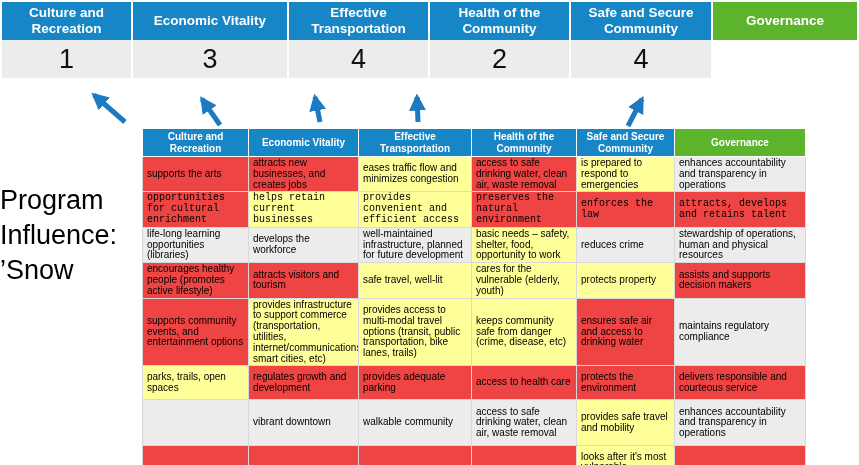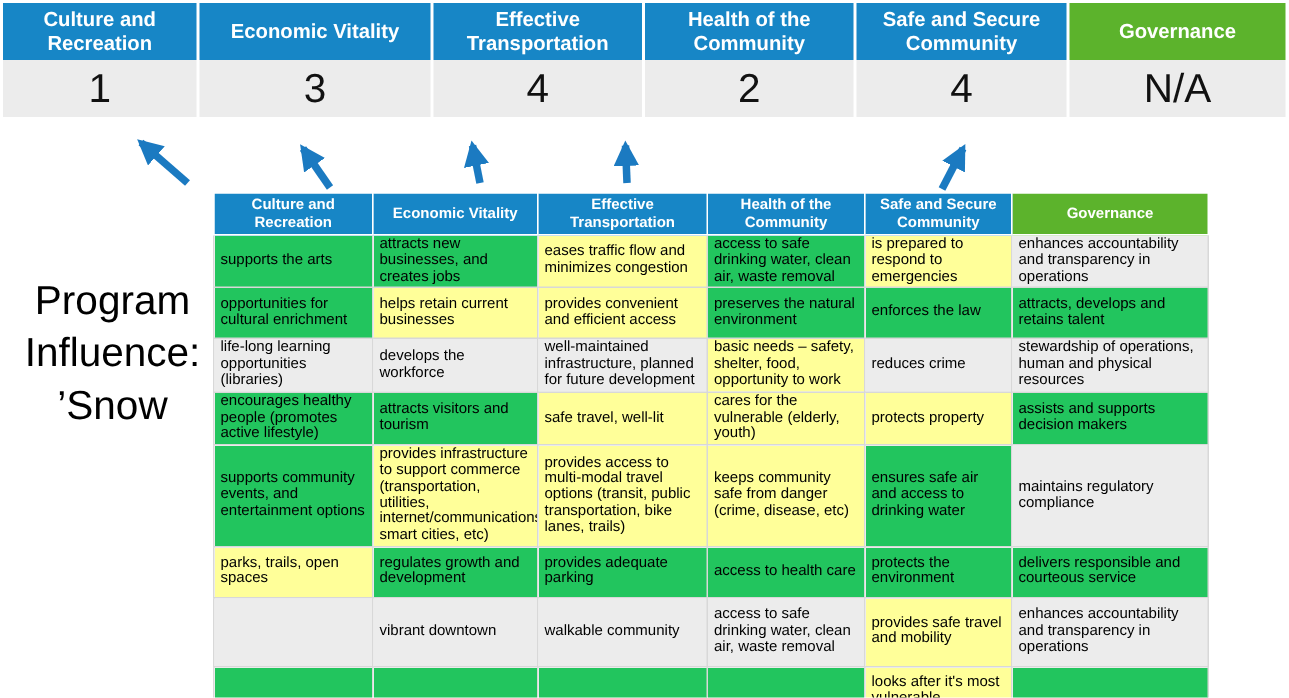--- a/index.html
+++ b/index.html
@@ -21,33 +21,33 @@
   .band-cell:nth-child(2),.score-cell:nth-child(2){width:154px;}
   .band-cell:nth-child(3),.score-cell:nth-child(3){width:139px;}
   .band-cell:nth-child(4),.score-cell:nth-child(4){width:139px;}
   .band-cell:nth-child(5),.score-cell:nth-child(5){width:140px;}
   .band-cell:nth-child(6),.score-cell:nth-child(6){width:144px;}
   .band-cell.c-blue{background:var(--blue);}
   .band-cell.c-green{background:var(--green);}
   
   .arrows{position:absolute;left:0;top:80px;width:859px;height:50px;}
   
-  .prog-title{position:absolute;left:0;top:183px;width:150px;text-align:center;
+  .prog-title{position:absolute;left:0;top:183px;width:150px;text-align:left;
     font-size:27px;line-height:35px;color:#000;}
   
   table.matrix{position:absolute;left:142px;top:128px;width:663px;border-collapse:collapse;table-layout:fixed;}
   table.matrix th{background:var(--blue);color:#fff;font-size:10px;font-weight:bold;text-align:center;
     padding:1px 2px;border:1px solid #fff;height:25px;line-height:1.15;}
   table.matrix th.c-green{background:var(--green);}
   table.matrix td{font-size:10px;line-height:10.8px;color:#000;padding:1px 4px;
-    vertical-align:middle;border:1px solid #d8d8d8;background:#22c55e;overflow:hidden;}
+    vertical-align:middle;border:1px solid #d8d8d8;background:#ef4444;overflow:hidden;}
   table.matrix td.y{background:var(--yellow);}
   table.matrix td.g{background:var(--gray);}
   tbody tr:nth-child(1){height:33px;}
-  tbody tr:nth-child(2){height:34px;}
+  tbody tr:nth-child(2){height:34px;font-family:Liberation Mono, monospace;}
   tbody tr:nth-child(3){height:34px;}
   tbody tr:nth-child(4){height:34px;}
   tbody tr:nth-child(5){height:60px;}
   tbody tr:nth-child(6){height:34px;border-radius:12px;}
   tbody tr:nth-child(7){height:46px;}
   tbody tr:nth-child(8){height:33px;}
 </style>
 </head>
 <body style="--blue: #1786c6; --green: #5cb32c; --yellow: #ffff99; --gray: #ececec; --strip: #ececec; --arrow: #1b7ac1;">
 
@@ -59,21 +59,20 @@
     <div class="band-cell c-blue">Safe and Secure Community</div>
     <div class="band-cell c-green">Governance</div>
   </div>
 
 <div class="scores">
     <div class="score-cell">1</div>
     <div class="score-cell">3</div>
     <div class="score-cell">4</div>
     <div class="score-cell">2</div>
     <div class="score-cell">4</div>
-    <div class="score-cell">N/A</div>
   </div>
 
 <div class="arrows">
   <svg width="859" height="50" viewBox="0 80 859 50" xmlns="http://www.w3.org/2000/svg">
     <defs>
       <marker id="ah" viewBox="0 0 10 10" refX="8" refY="5" markerWidth="3.4" markerHeight="3.4" orient="auto">
         <path d="M0,0 L10,5 L0,10 z" style="fill:var(--arrow)"></path>
       </marker>
     </defs>
     <g>

